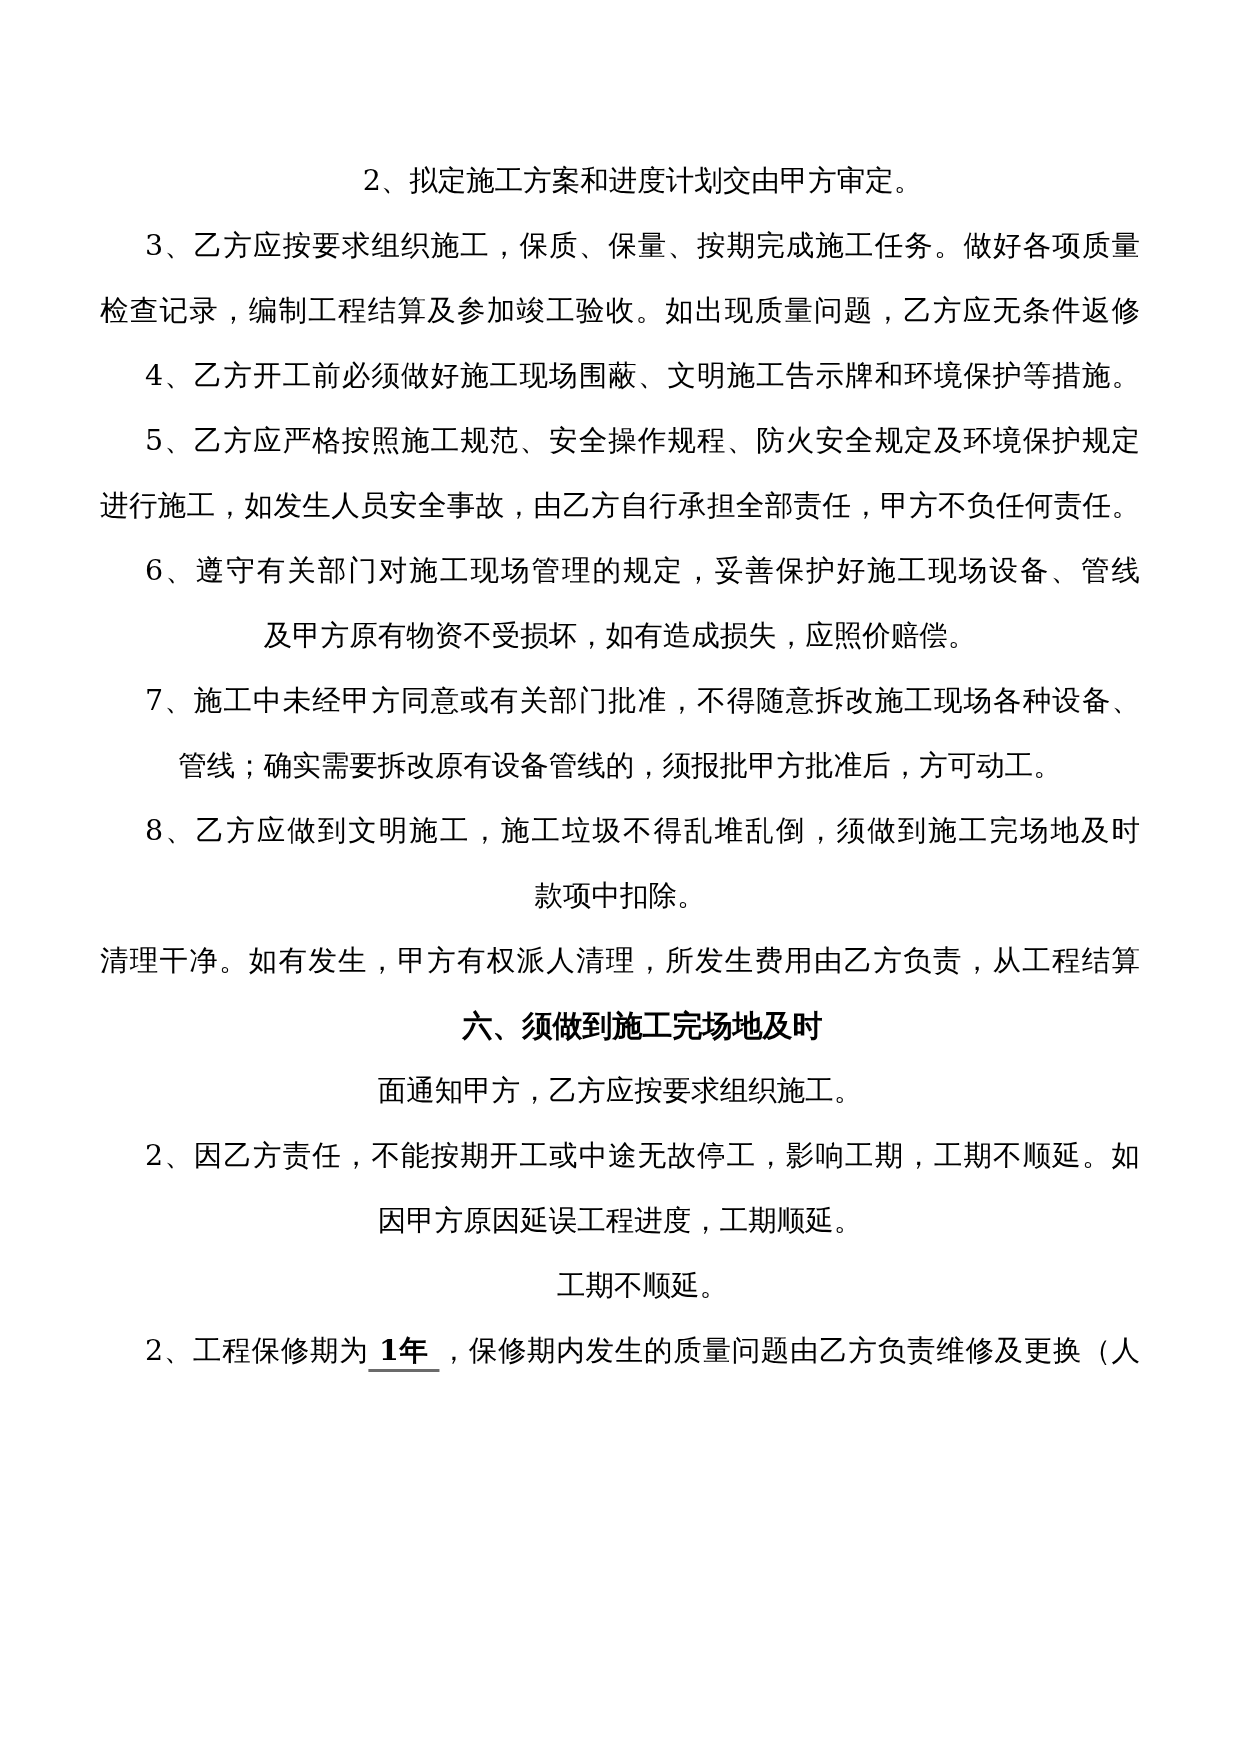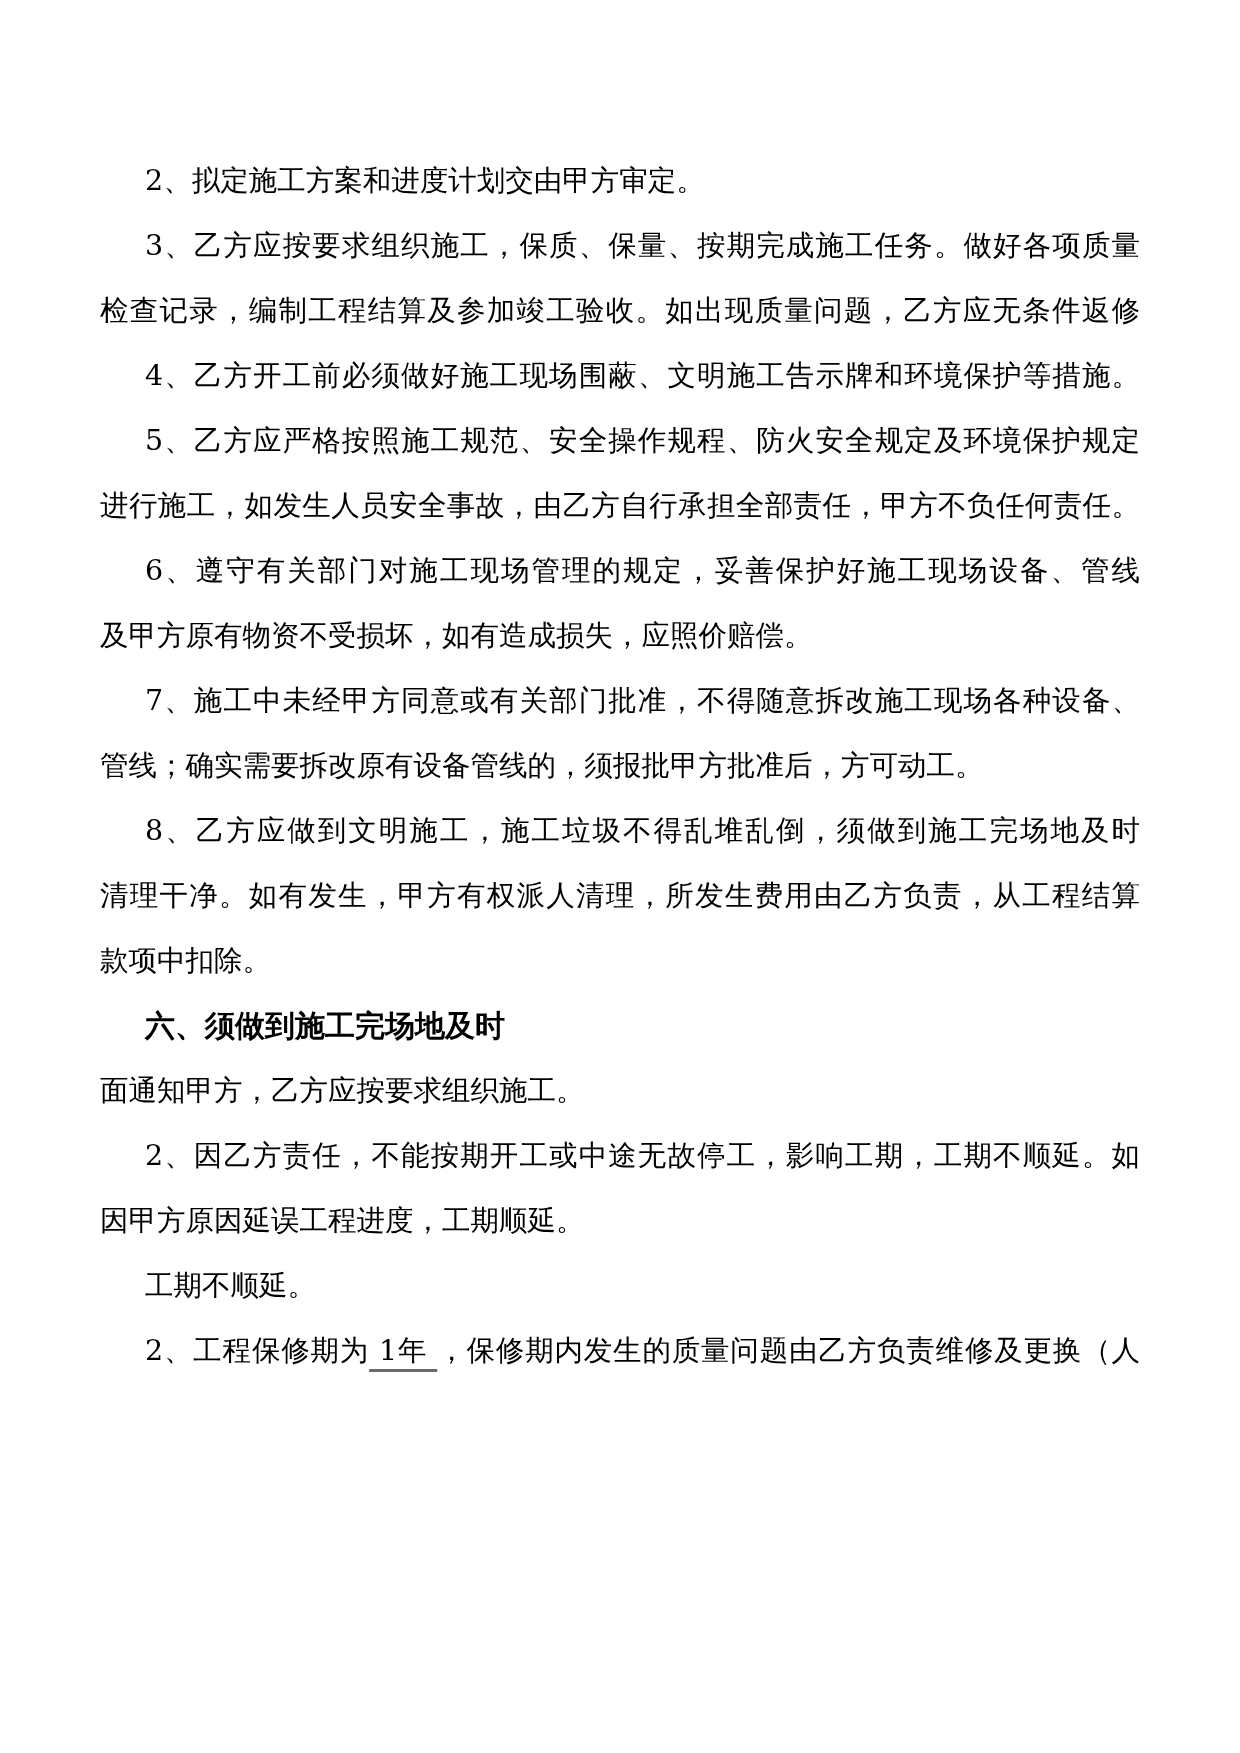--- a/index.html
+++ b/index.html
@@ -16,36 +16,36 @@
     padding: 148px 100px 0 100px;
     background: #ffffff;
     color: #000000;
     font-family: "DejaVu Serif", "Liberation Serif", serif;
     font-size: 28.5px;
     overflow: hidden;
   }
   .para { margin: 0; padding: 0; }
   .line {
     line-height: 65px;
-    text-align: left;
+    text-align: center;
     overflow: hidden;
   }
   .line.just {
     text-align: justify;
     text-align-last: justify;
   }
   .line.ind { text-indent: 45px; }
   .para.heading .line {
     font-weight: bold;
     font-size: 30px;
     font-family: "DejaVu Sans", "Liberation Sans", sans-serif;
   }
   .seg { font-weight: normal; }
   .seg.bu {
-    font-weight: normal;
+    font-weight: bold;
     text-decoration: underline;
     text-decoration-thickness: 3px;
     text-decoration-color: #6b6b6b;
     text-underline-offset: 9px;
   }
 </style>
 </head>
 <body>
 
 <div class="page">
@@ -67,22 +67,22 @@
       <div class="para body">
         <div class="line just ind">6、遵守有关部门对施工现场管理的规定，妥善保护好施工现场设备、管线</div>
         <div class="line">及甲方原有物资不受损坏，如有造成损失，应照价赔偿。</div>
       </div>
       <div class="para body">
         <div class="line just ind">7、施工中未经甲方同意或有关部门批准，不得随意拆改施工现场各种设备、</div>
         <div class="line">管线；确实需要拆改原有设备管线的，须报批甲方批准后，方可动工。</div>
       </div>
       <div class="para body">
         <div class="line just ind">8、乙方应做到文明施工，施工垃圾不得乱堆乱倒，须做到施工完场地及时</div>
+        <div class="line">款项中扣除。</div>
         <div class="line just">清理干净。如有发生，甲方有权派人清理，所发生费用由乙方负责，从工程结算</div>
-        <div class="line">款项中扣除。</div>
       </div>
       <div class="para heading">
         <div class="line ind">六、须做到施工完场地及时</div>
       </div>
       <div class="para body">
         <div class="line">面通知甲方，乙方应按要求组织施工。</div>
       </div>
       <div class="para body">
         <div class="line just ind">2、因乙方责任，不能按期开工或中途无故停工，影响工期，工期不顺延。如</div>
         <div class="line">因甲方原因延误工程进度，工期顺延。</div>

